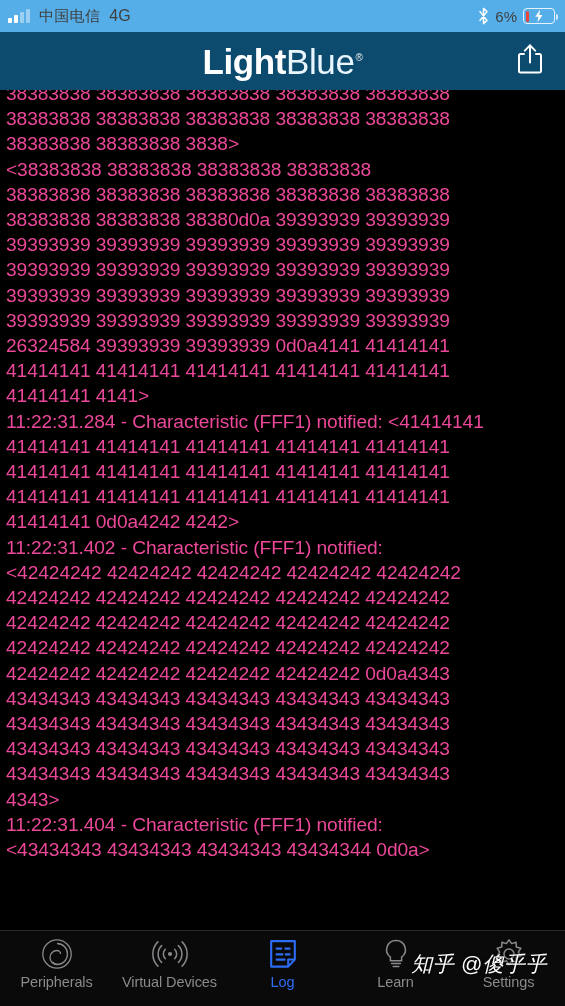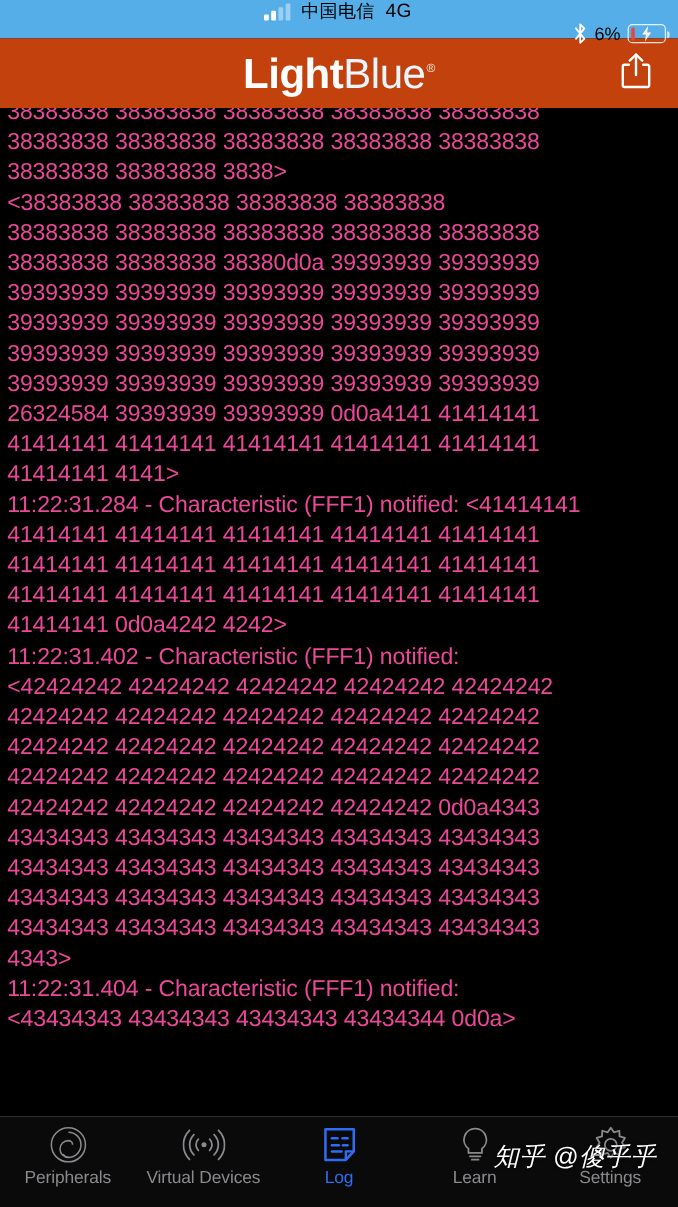--- a/index.html
+++ b/index.html
@@ -16,23 +16,22 @@
   }
 
   
   .status-bar {
     height: 32px;
     background: #55AEE8;
     display: flex;
     align-items: center;
     padding: 0 10px 0 8px;
     box-sizing: border-box;
-    color: #000000;
-    position: relative;
-    flex-direction: column;
+    color: #404040;
+    position: relative;
   }
   .sb-left {
     display: flex;
     align-items: center;
     gap: 9px;
   }
   .signal-bars {
     display: flex;
     align-items: flex-end;
     gap: 2px;
@@ -108,21 +107,21 @@
     left: 50%;
     top: 50%;
     transform: translate(-50%,-50%);
     width: 12px;
     height: 14px;
   }
 
   
   .nav-bar {
     height: 58px;
-    background: #c2410c;
+    background: #0c4a6e;
     display: flex;
     align-items: center;
     justify-content: center;
     position: relative;
   }
   .brand {
     font-size: 35px;
     letter-spacing: -0.4px;
     color: #ffffff;
     line-height: 1;

